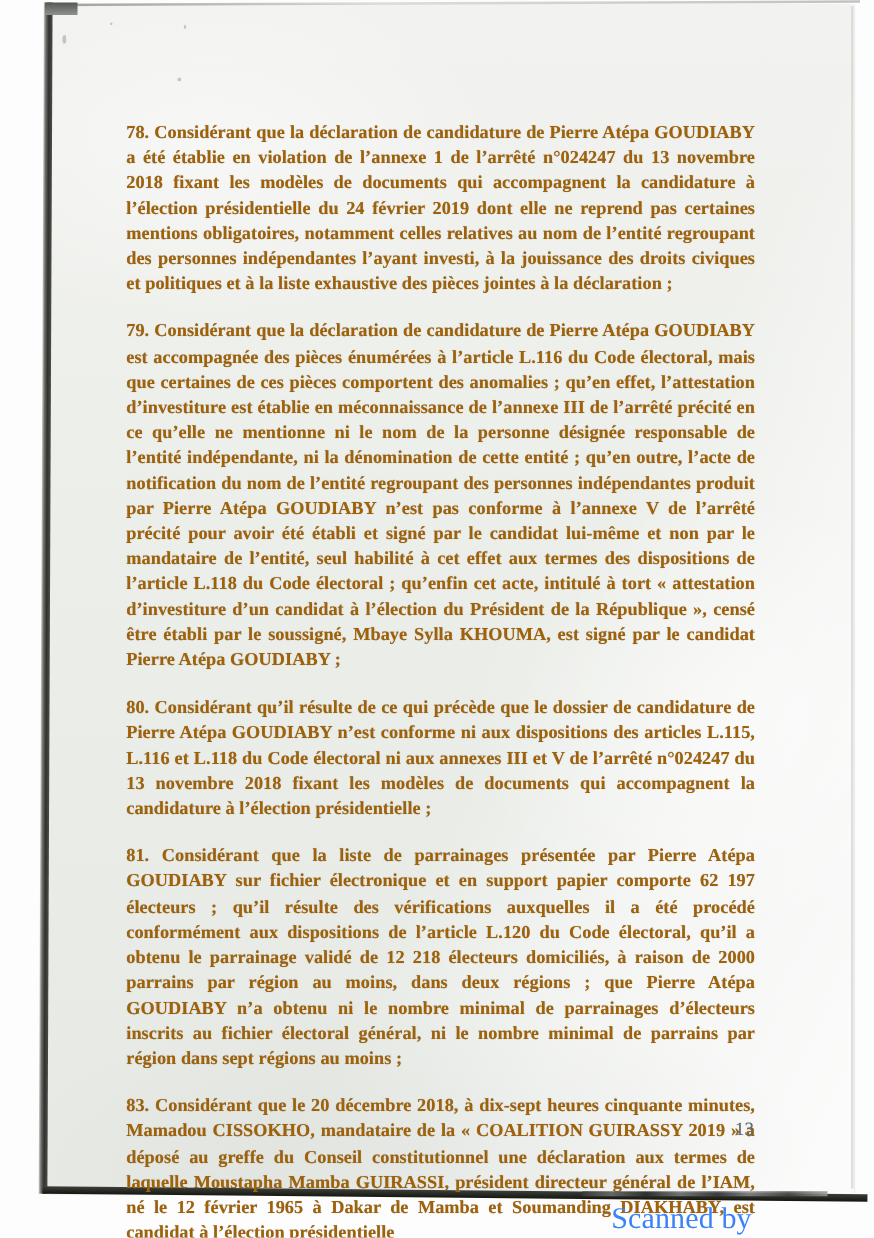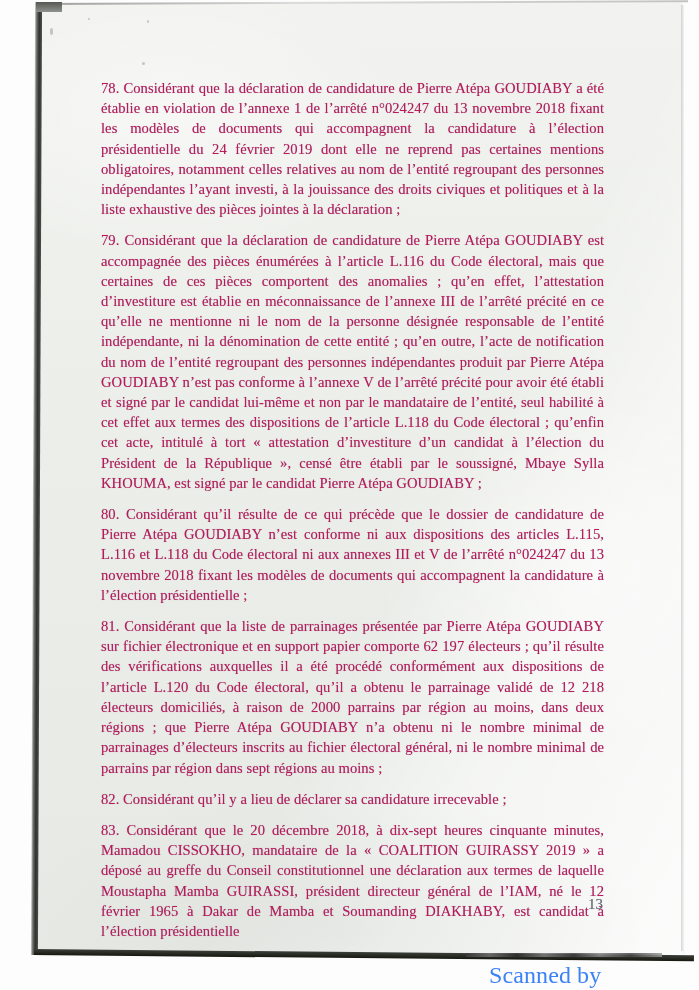--- a/index.html
+++ b/index.html
@@ -120,25 +120,26 @@
     position: absolute;
     left: 101px;
     top: 78px;
     width: 503px;
   }
   .para {
     text-align: justify;
     text-justify: inter-word;
     font-size: 14.6px;
     line-height: 20.2px;
-    color: #be185d;
-    margin: 0 0 11px 0;
+    color: #a16207;
+    margin: 18px 0 11px 0;
     letter-spacing: 0.05px;
     
     text-shadow: 0 0 0.7px rgba(92,100,112,0.55);
+    font-weight: bold;
   }
   .para:last-of-type { margin-bottom: 0; }
 
   .page-number {
     position: absolute;
     left: 588px;
     top: 896px;
     font-size: 15px;
     color: #626a75;
     text-shadow: 0 0 0.7px rgba(98,106,117,0.5);
@@ -184,21 +185,20 @@
   <div class="speck" style="left:50px; top:28px; width:3px; height:7px;"></div>
   <div class="speck" style="left:88px; top:18px; width:2px; height:2px;"></div>
   <div class="speck" style="left:147px; top:20px; width:2px; height:3px;"></div>
   <div class="speck" style="left:142px; top:62px; width:3px; height:3px;"></div>
 
   <div class="doc-body">
     <p class="para">78. Considérant que la déclaration de candidature de Pierre Atépa GOUDIABY a été établie en violation de l’annexe 1 de l’arrêté n°024247 du 13 novembre 2018 fixant les modèles de documents qui accompagnent la candidature à l’élection présidentielle du 24 février 2019 dont elle ne reprend pas certaines mentions obligatoires, notamment celles relatives au nom de l’entité regroupant des personnes indépendantes l’ayant investi, à la jouissance des droits civiques et politiques et à la liste exhaustive des pièces jointes à la déclaration ;</p>
     <p class="para">79. Considérant que la déclaration de candidature de Pierre Atépa GOUDIABY est accompagnée des pièces énumérées à l’article L.116 du Code électoral, mais que certaines de ces pièces comportent des anomalies ; qu’en effet, l’attestation d’investiture est établie en méconnaissance de l’annexe III de l’arrêté précité en ce qu’elle ne mentionne ni le nom de la personne désignée responsable de l’entité indépendante, ni la dénomination de cette entité ; qu’en outre, l’acte de notification du nom de l’entité regroupant des personnes indépendantes produit par Pierre Atépa GOUDIABY n’est pas conforme à l’annexe V de l’arrêté précité pour avoir été établi et signé par le candidat lui-même et non par le mandataire de l’entité, seul habilité à cet effet aux termes des dispositions de l’article L.118 du Code électoral ; qu’enfin cet acte, intitulé à tort « attestation d’investiture d’un candidat à l’élection du Président de la République », censé être établi par le soussigné, Mbaye Sylla KHOUMA, est signé par le candidat Pierre Atépa GOUDIABY ;</p>
     <p class="para">80. Considérant qu’il résulte de ce qui précède que le dossier de candidature de Pierre Atépa GOUDIABY n’est conforme ni aux dispositions des articles L.115, L.116 et L.118 du Code électoral ni aux annexes III et V de l’arrêté n°024247 du 13 novembre 2018 fixant les modèles de documents qui accompagnent la candidature à l’élection présidentielle ;</p>
     <p class="para">81. Considérant que la liste de parrainages présentée par Pierre Atépa GOUDIABY sur fichier électronique et en support papier comporte 62 197 électeurs ; qu’il résulte des vérifications auxquelles il a été procédé conformément aux dispositions de l’article L.120 du Code électoral, qu’il a obtenu le parrainage validé de 12 218 électeurs domiciliés, à raison de 2000 parrains par région au moins, dans deux régions ; que Pierre Atépa GOUDIABY n’a obtenu ni le nombre minimal de parrainages d’électeurs inscrits au fichier électoral général, ni le nombre minimal de parrains par région dans sept régions au moins ;</p>
-    <p class="para">82. Considérant qu’il y a lieu de déclarer sa candidature irrecevable ;</p>
     <p class="para">83. Considérant que le 20 décembre 2018, à dix-sept heures cinquante minutes, Mamadou CISSOKHO, mandataire de la « COALITION GUIRASSY 2019 » a déposé au greffe du Conseil constitutionnel une déclaration aux termes de laquelle Moustapha Mamba GUIRASSI, président directeur général de l’IAM, né le 12 février 1965 à Dakar de Mamba et Soumanding DIAKHABY, est candidat à l’élection présidentielle</p>
   </div>
 
   <div class="page-number">13</div>
 
   <div class="watermark-bar"></div>
   <div class="watermark">Scanned by CamScanner</div>
 
 </div>
 

